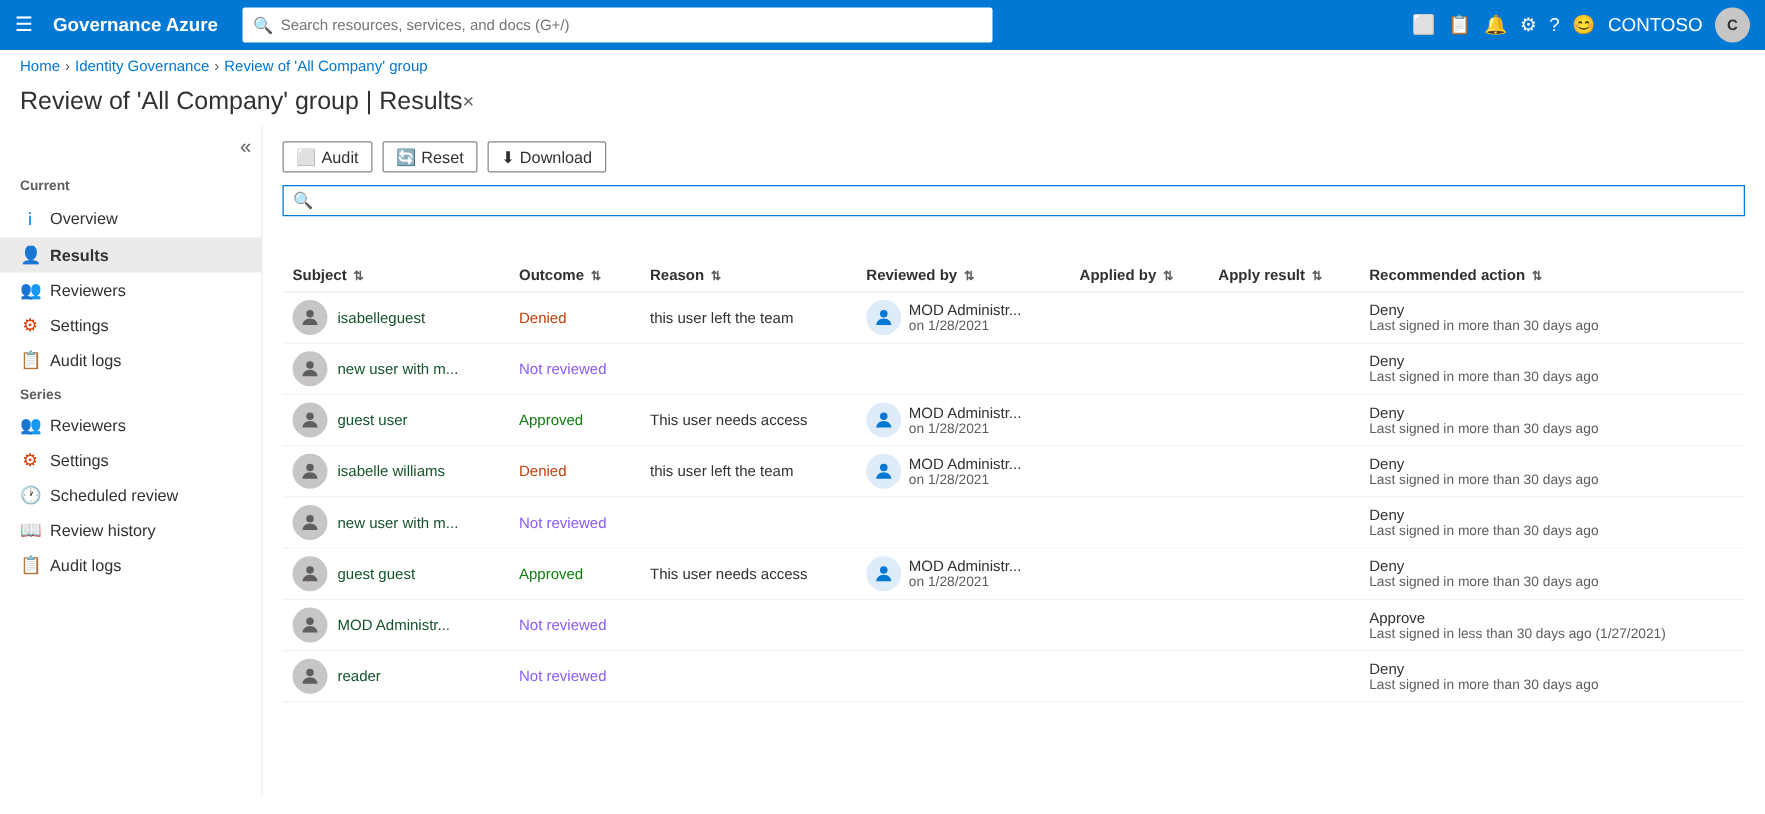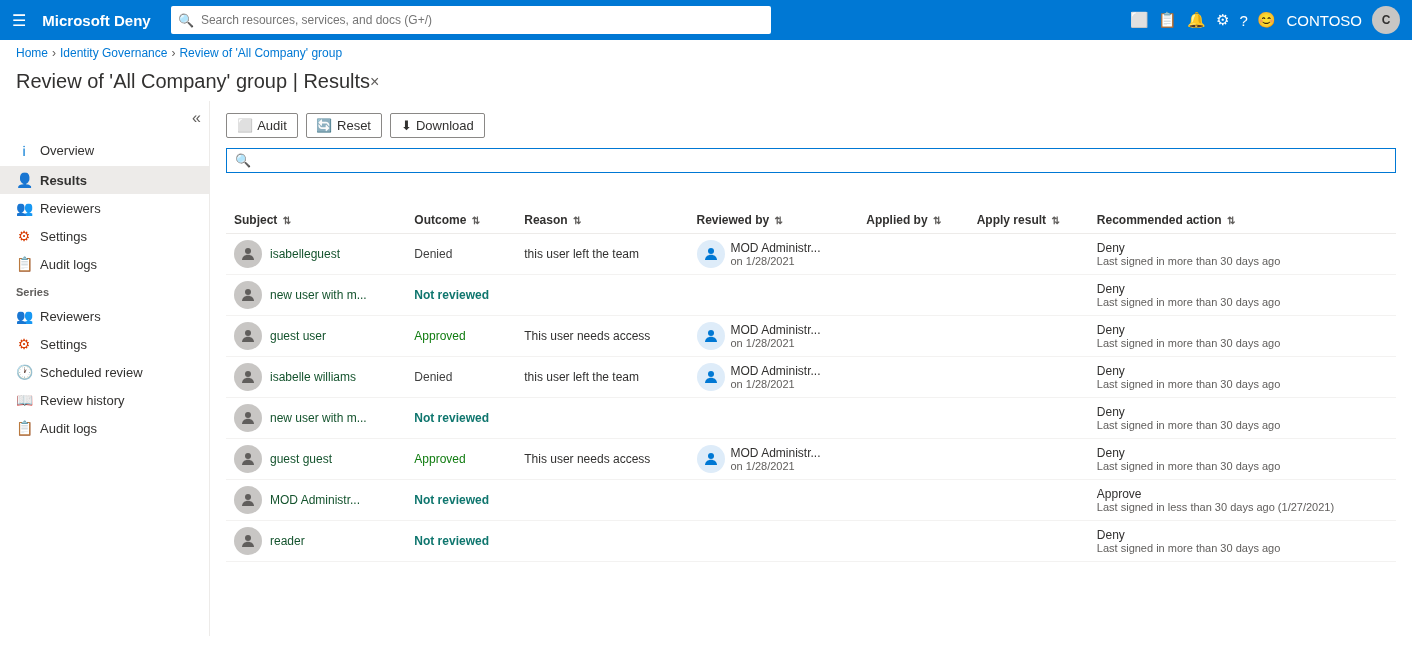--- a/index.html
+++ b/index.html
@@ -168,23 +168,23 @@
 
     .user-cell { display: flex; align-items: center; gap: 8px; }
     .user-avatar {
       width: 28px; height: 28px; border-radius: 50%;
       background: #c8c6c4;
       display: flex; align-items: center; justify-content: center;
       font-size: 16px; color: #605e5c; flex-shrink: 0;
     }
     .user-name { color: #14532d; }
 
-    .outcome-denied { color: #404040; }
+    .outcome-denied { color: #c2410c; }
     .outcome-approved { color: #107c10; }
-    .outcome-notreviewed { color: #0f766e; font-weight: bold; }
+    .outcome-notreviewed { color: #8b5cf6; }
 
     .reviewed-by-cell { display: flex; flex-direction: column; }
     .reviewed-by-name { color: #323130; }
     .reviewed-by-date { font-size: 11px; color: #605e5c; }
 
     .rec-action-cell { display: flex; flex-direction: column; }
     .rec-action-main { color: #323130; font-weight: 500; }
     .rec-action-sub { font-size: 11px; color: #605e5c; }
 
     .reviewer-avatar {
@@ -192,21 +192,21 @@
     }
     .reviewer-avatar .user-avatar { background: #deecf9; color: #0078d4; }
 
     a { color: #0078d4; text-decoration: none; }
   </style>
 </head>
 <body>
 
 <div class="top-nav">
   <span class="hamburger">☰</span>
-  <span class="brand">Microsoft Deny</span>
+  <span class="brand">Governance Azure</span>
   <div class="search-bar">
     <span class="search-icon">🔍</span>
     <input type="text" placeholder="Search resources, services, and docs (G+/)" style="">
   </div>
   <div class="nav-icons">
     <span>⬜</span>
     <span>📋</span>
     <span>🔔</span>
     <span>⚙</span>
     <span>?</span>
@@ -229,20 +229,21 @@
     <span>Review of 'All Company' group</span><span style="font-weight:300"> | Results</span>
   </h1>
   <span class="close-btn">×</span>
 </div>
 
 <div class="main-layout">
 
   <div class="sidebar">
     <div class="sidebar-collapse-btn">«</div>
 
+    <div class="sidebar-section-label">Current</div>
 
     <div class="sidebar-item">
       <span class="icon icon-blue">ℹ</span>
       <span>Overview</span>
     </div>
     <div class="sidebar-item active">
       <span class="icon icon-blue">👤</span>
       <span>Results</span>
     </div>
     <div class="sidebar-item">

